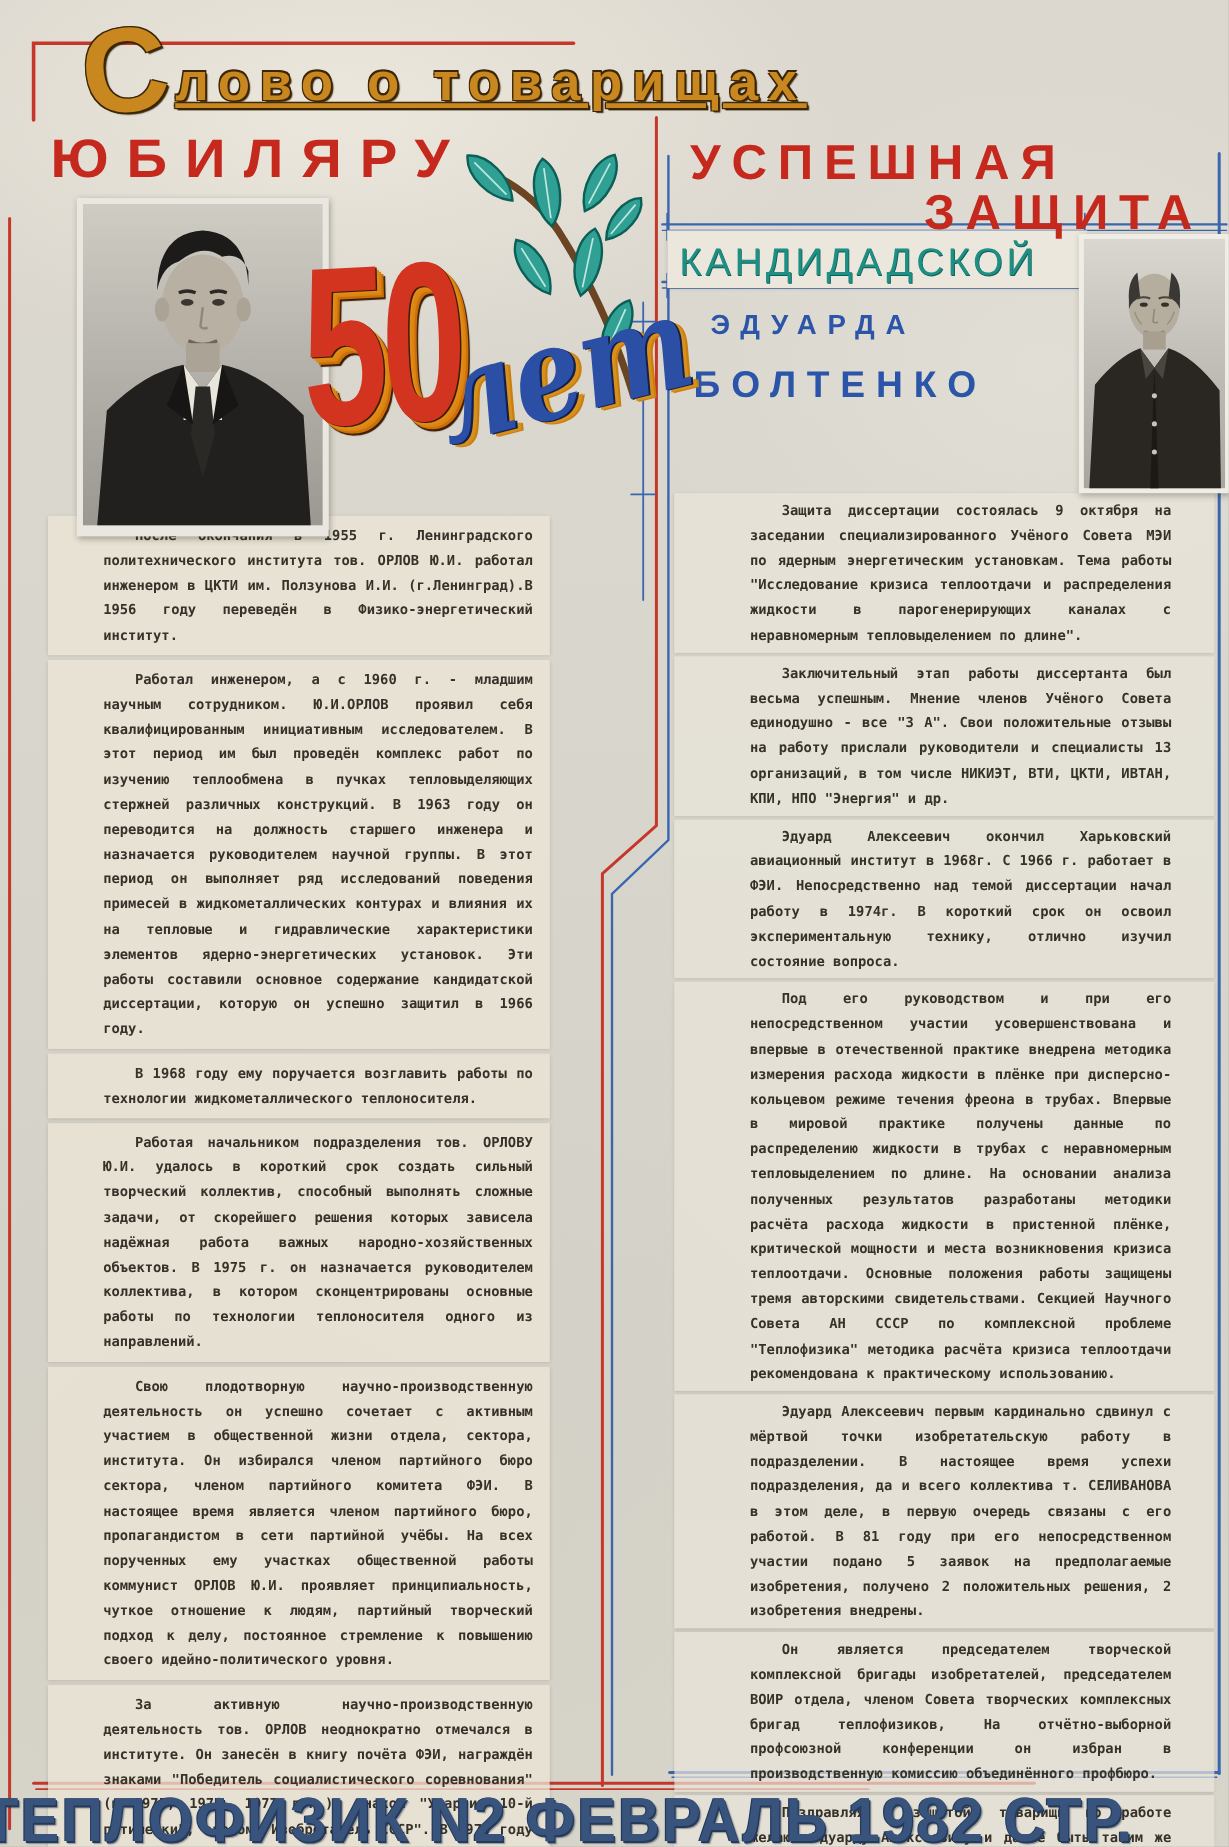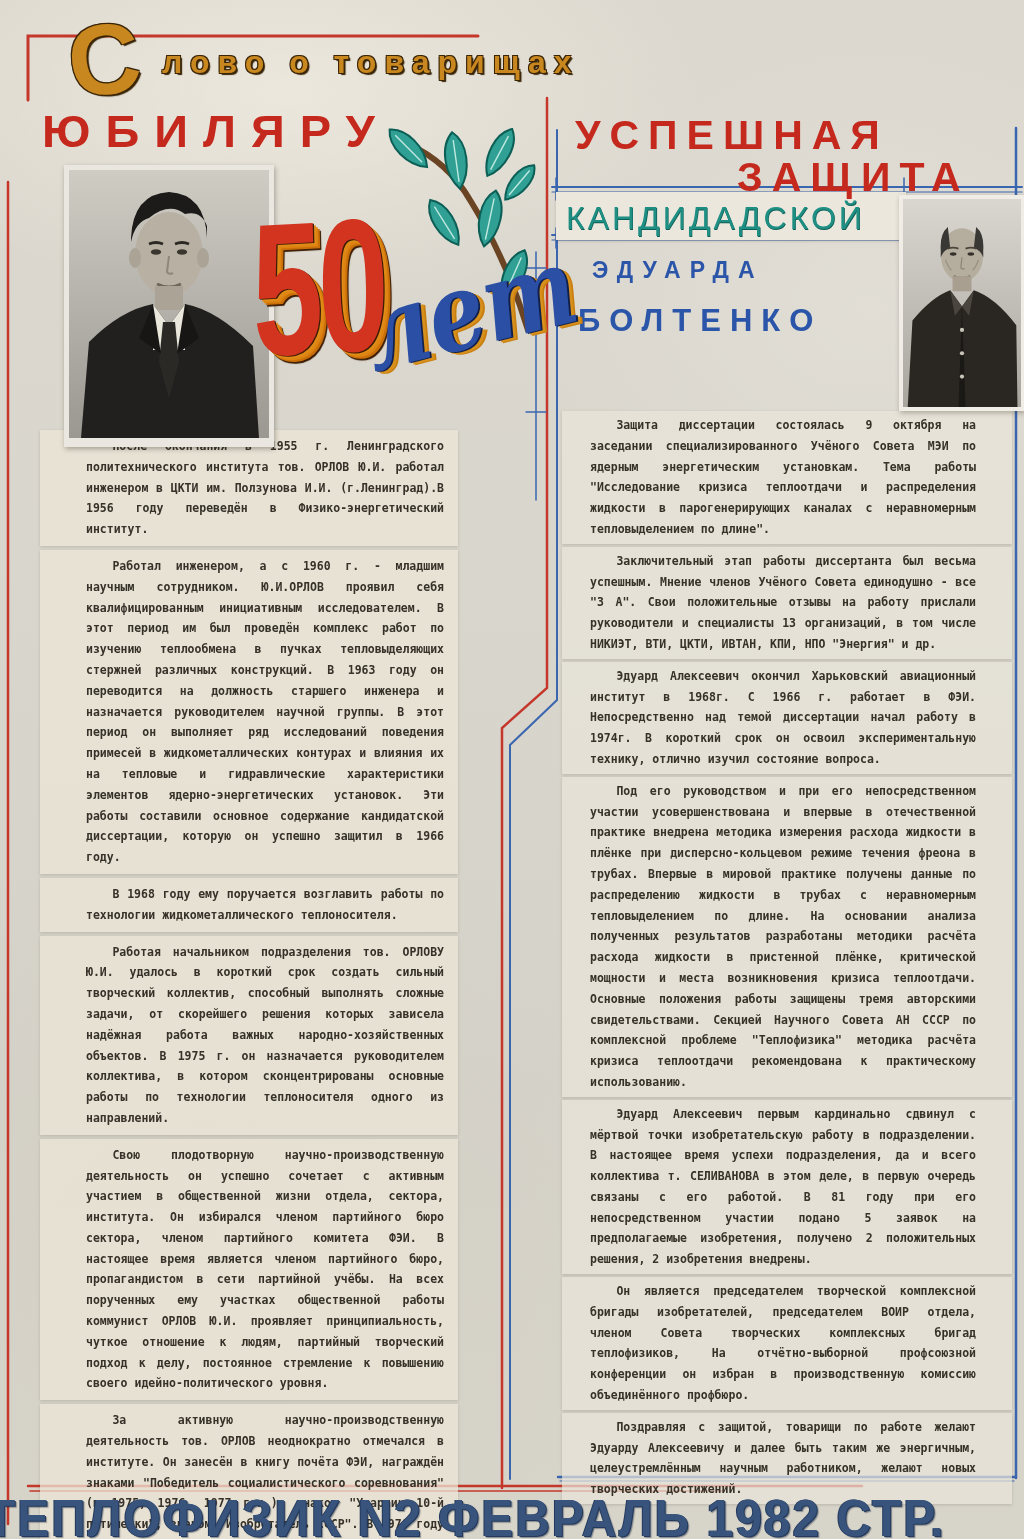--- a/index.html
+++ b/index.html
@@ -11,52 +11,52 @@
       radial-gradient(ellipse 500px 400px at 85% 20%, rgba(235,232,224,.4), rgba(235,232,224,0) 70%),
       radial-gradient(ellipse 700px 500px at 20% 80%, rgba(210,206,196,.5), rgba(210,206,196,0) 75%),
       linear-gradient(180deg,#dcd8cf 0%,#d9d6cd 35%,#d5d2c9 70%,#d7d4ca 100%);
   }
   
   .frame-svg{position:absolute;left:0;top:0;z-index:1;pointer-events:none;}
   
   .masthead{position:absolute;z-index:3;color:#c8871f;font-weight:bold;
     text-shadow:1px 1px 0 #3a2507,-1px -1px 0 #3a2507,1px -1px 0 #3a2507,-1px 1px 0 #3a2507,2px 2px 1px #3a2507;}
   .masthead-initial{left:68px;top:2px;font-size:100px;transform:rotate(-7deg);}
-  .masthead-rest{left:162px;top:44px;font-size:32px;letter-spacing:8px;}
+  .masthead-rest{left:146px;top:44px;font-size:44px;letter-spacing:8px;text-decoration:underline;}
   
   .jubilee-title{position:absolute;left:42px;top:104px;z-index:3;font-size:47px;font-weight:bold;
     letter-spacing:15px;color:#c5291d;transform:scaleY(.96);}
   .photo1{position:absolute;left:64px;top:165px;width:200px;height:268px;z-index:3;
     background:#e9e7e0;padding:5px 5px 9px 5px;box-shadow:1px 2px 5px rgba(40,35,20,.35);}
   .photo1 svg,.photo2 svg{display:block;width:100%;height:100%;}
   .fifty{position:absolute;left:250px;top:196px;z-index:3;font-size:205px;line-height:1;font-weight:bold;
     color:#d23420;transform:scale(.62,.92) rotate(-2deg);transform-origin:left top;letter-spacing:-8px;
     text-shadow:2px 1px 0 #3c1c04,5px 3px 0 #e08b17,8px 5px 0 #dd8312,11px 7px 0 #c96f0a,13px 9px 1px #3c1c04;}
   .let-word{position:absolute;left:352px;top:282px;z-index:4;font-family:"DejaVu Serif",serif;
     font-style:italic;font-weight:bold;font-size:108px;line-height:1;color:#2b4fa5;
     transform:rotate(-14deg) scaleX(.82);transform-origin:left top;
     text-shadow:2px 1px 0 #11204a,5px 3px 0 #d8901c,7px 4px 0 #c97f10;}
   .leaves{position:absolute;left:378px;top:118px;width:168px;height:218px;z-index:2;}
   
   .r-title1{position:absolute;left:575px;top:112px;z-index:3;font-size:41px;font-weight:bold;letter-spacing:9px;color:#c5291d;}
-  .r-title2{position:absolute;left:737px;top:154px;z-index:3;font-size:41px;font-weight:bold;letter-spacing:9px;color:#c5291d;}
+  .r-title2{position:absolute;left:770px;top:154px;z-index:3;font-size:41px;font-weight:bold;letter-spacing:9px;color:#c5291d;}
   .kand-strip{position:absolute;left:556px;top:192px;width:350px;height:48px;z-index:2;background:#ebe7dc;box-shadow:0 1px 3px rgba(60,50,30,.2);}
   .r-title3{position:absolute;left:566px;top:200px;z-index:3;font-size:32px;font-weight:normal;letter-spacing:3px;color:#1f8f84;
     text-shadow:.6px .6px 0 #0c5f56;}
   .r-name1{position:absolute;left:592px;top:257px;z-index:3;font-size:23px;font-weight:bold;letter-spacing:9px;color:#2b55a8;}
   .r-name2{position:absolute;left:578px;top:303px;z-index:3;font-size:31px;font-weight:bold;letter-spacing:9px;color:#2b55a8;}
   .photo2{position:absolute;left:899px;top:195px;width:118px;height:208px;z-index:4;
     background:#efede6;padding:4px;box-shadow:1px 2px 5px rgba(40,35,20,.3);}
   
   .lcol{position:absolute;left:40px;top:430px;width:418px;z-index:2;}
   .rcol{position:absolute;left:562px;top:411px;width:450px;z-index:2;}
   .para{font-family:"DejaVu Sans Mono",monospace;font-weight:bold;font-size:11.5px;line-height:20.8px;
     color:#363229;text-align:justify;text-indent:2.3em;box-shadow:0 1px 3px rgba(60,50,30,.18);}
   .lcol .para{padding:6px 14px 6px 46px;margin-bottom:4px;background:rgba(236,230,215,.75);}
-  .rcol .para{padding:4px 36px 4px 28px;margin-bottom:3px;background:rgba(234,229,218,.7);}
+  .rcol .para{padding:4px 36px 4px 63px;margin-bottom:3px;background:rgba(234,229,218,.7);}
   
   .footer-banner{position:absolute;left:-14px;top:1488px;z-index:3;white-space:nowrap;
     font-size:48px;font-weight:bold;letter-spacing:2px;color:#38537c;transform:scaleY(1.08);transform-origin:left top;
     text-shadow:1px 1px 0 #243a5c,-1px 0 0 #243a5c,2px 2px 1px rgba(20,30,50,.4);}
 </style>
 </head>
 <body>
 
 <div class="page">
 

